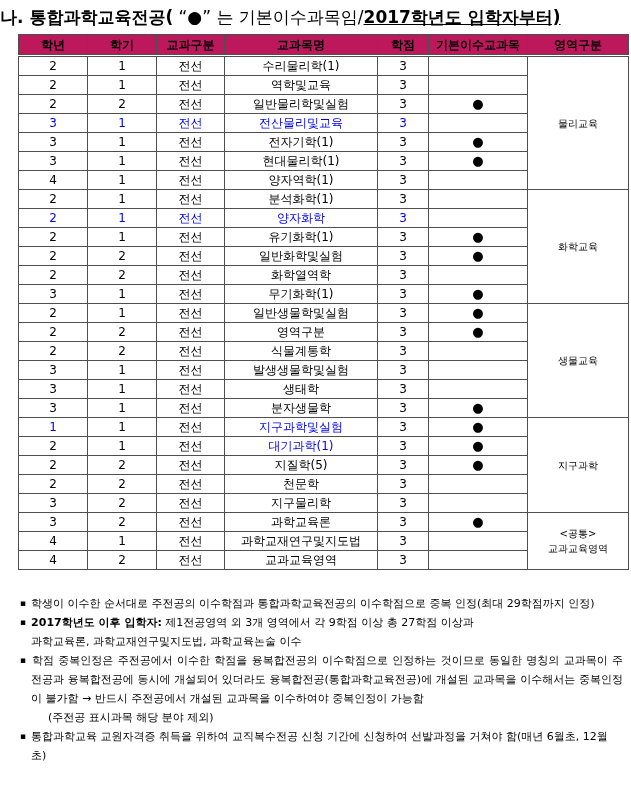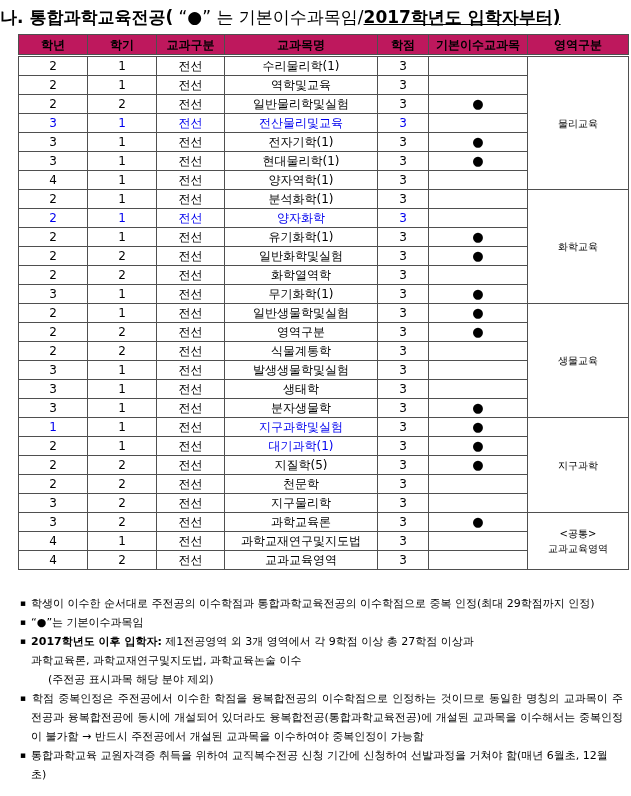--- a/index.html
+++ b/index.html
@@ -302,19 +302,18 @@
         <td>전선</td>
         <td class="course">교과교육영역</td>
         <td>3</td>
         <td class="basic"></td>
       </tr>
     </tbody>
 </table>
 
 <div class="notes" id="notes">
     <div class="note ind0 hang"><span class="bullet">▪</span><span>학생이 이수한 순서대로 주전공의 이수학점과 통합과학교육전공의 이수학점으로 중복 인정(최대 29학점까지 인정)</span></div>
-    <div class="note ind0 hang"><span class="bullet">▪</span><span>“●”는 기본이수과목임</span></div>
     <div class="note ind0 hang"><span class="bullet">▪</span><span class="nb">2017학년도 이후 입학자:</span><span> 제1전공영역 외 3개 영역에서 각 9학점 이상 총 27학점 이상과</span></div>
     <div class="note ind1"><span>과학교육론, 과학교재연구및지도법, 과학교육논술 이수</span></div>
+    <div class="note ind0 hang just"><span class="bullet">▪</span><span>학점 중복인정은 주전공에서 이수한 학점을 융복합전공의 이수학점으로 인정하는 것이므로 동일한 명칭의 교과목이 주전공과 융복합전공에 동시에 개설되어 있더라도 융복합전공(통합과학교육전공)에 개설된 교과목을 이수해서는 중복인정이 불가함 → 반드시 주전공에서 개설된 교과목을 이수하여야 중복인정이 가능함</span></div>
     <div class="note ind3"><span>(주전공 표시과목 해당 분야 제외)</span></div>
-    <div class="note ind0 hang just"><span class="bullet">▪</span><span>학점 중복인정은 주전공에서 이수한 학점을 융복합전공의 이수학점으로 인정하는 것이므로 동일한 명칭의 교과목이 주전공과 융복합전공에 동시에 개설되어 있더라도 융복합전공(통합과학교육전공)에 개설된 교과목을 이수해서는 중복인정이 불가함 → 반드시 주전공에서 개설된 교과목을 이수하여야 중복인정이 가능함</span></div>
     <div class="note ind0 hang"><span class="bullet">▪</span><span>통합과학교육 교원자격증 취득을 위하여 교직복수전공 신청 기간에 신청하여 선발과정을 거쳐야 함(매년 6월초, 12월초)</span></div>
   </div>
 
 </body></html>

